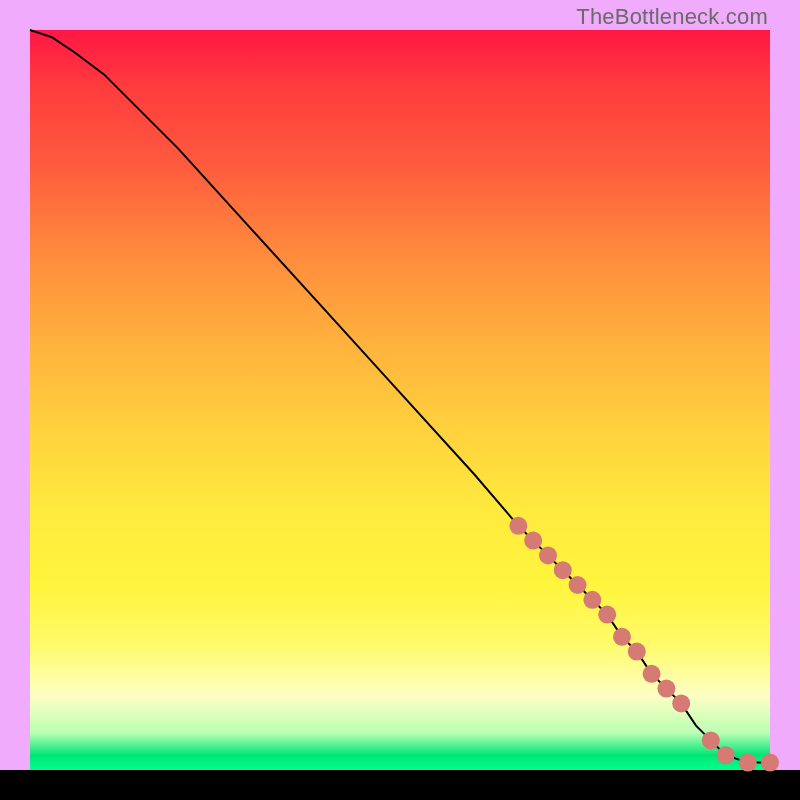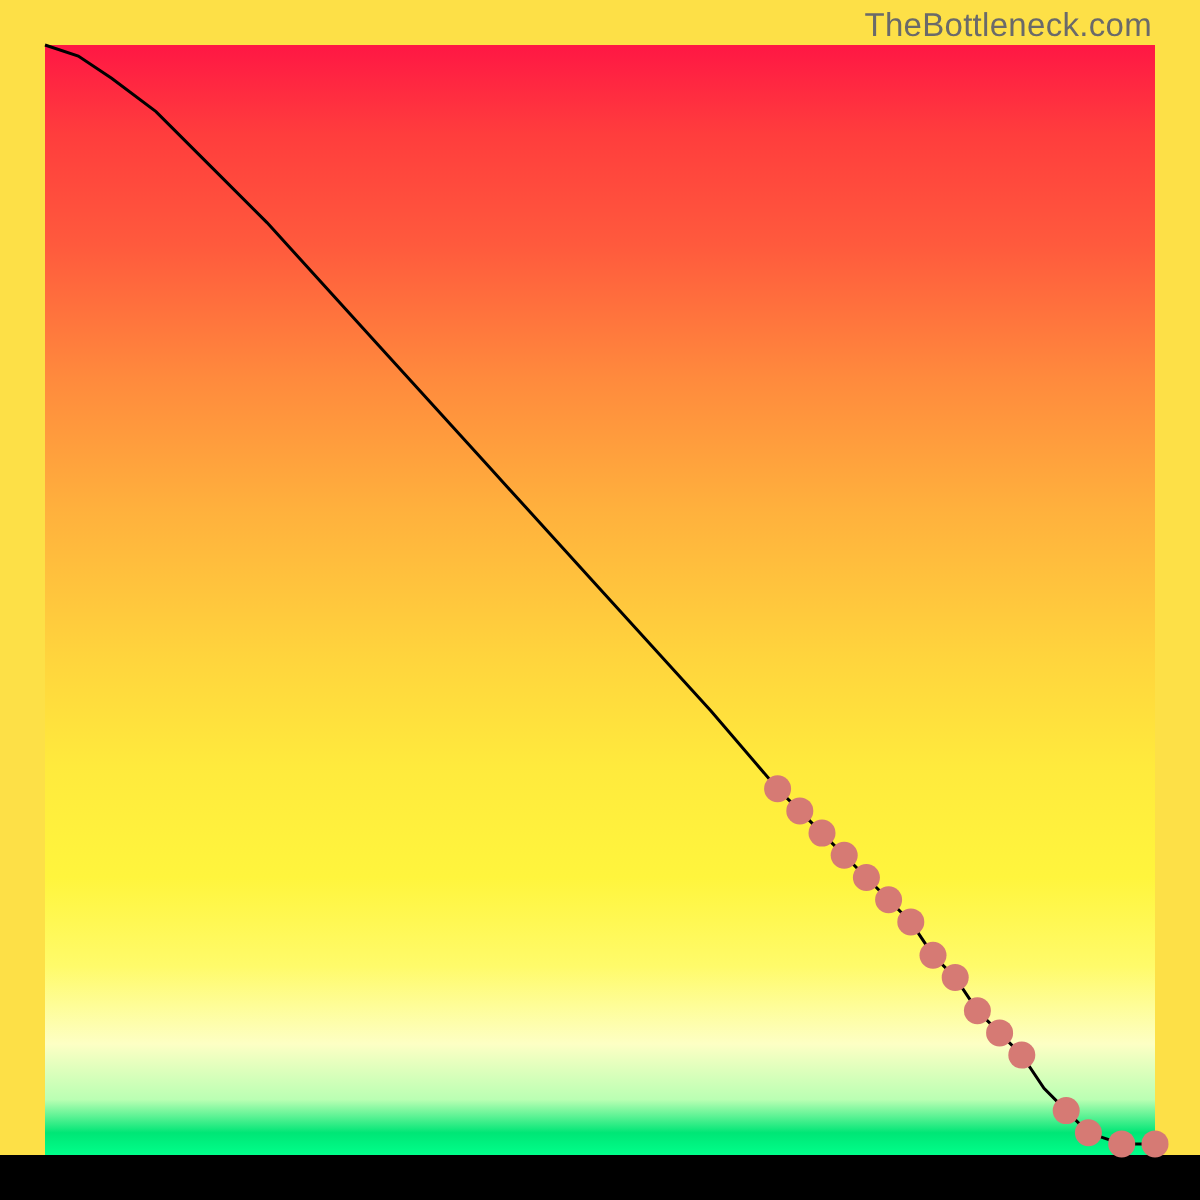--- a/index.html
+++ b/index.html
@@ -1,21 +1,21 @@
 <!DOCTYPE html>
 <html><head>
 <meta charset="utf-8">
 <style>
   * { margin: 0; padding: 0; box-sizing: border-box; }
   html, body { width: 800px; height: 800px; overflow: hidden; background: #000; }
   .stage {
     position: relative;
     width: 800px;
     height: 770px;
-    background: #fde047;
+    background: #f0abfc;
   }
   .plot-area {
     position: absolute;
     left: 30px;
     top: 30px;
     width: 740px;
     height: 740px;
     background: linear-gradient(to bottom,
       #ff1744 0%,
       #ff3d3d 8%,

